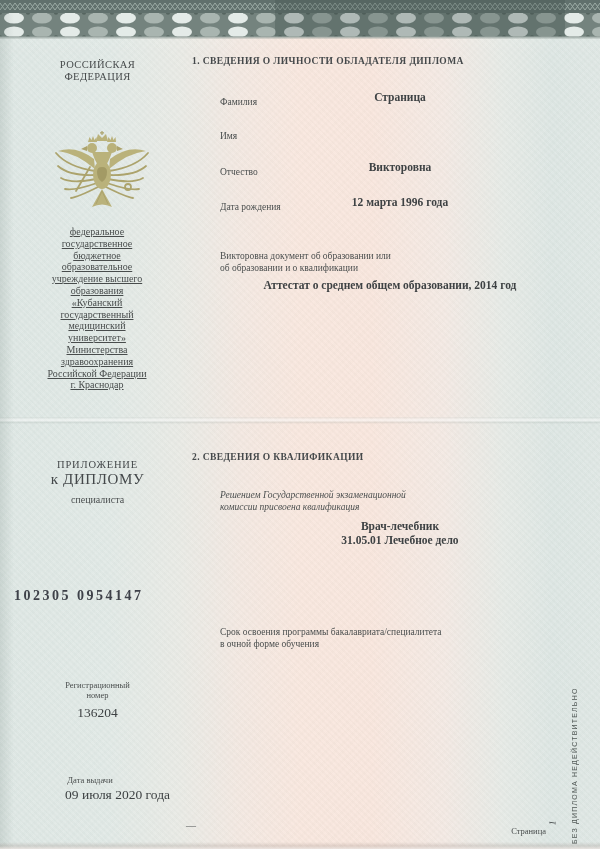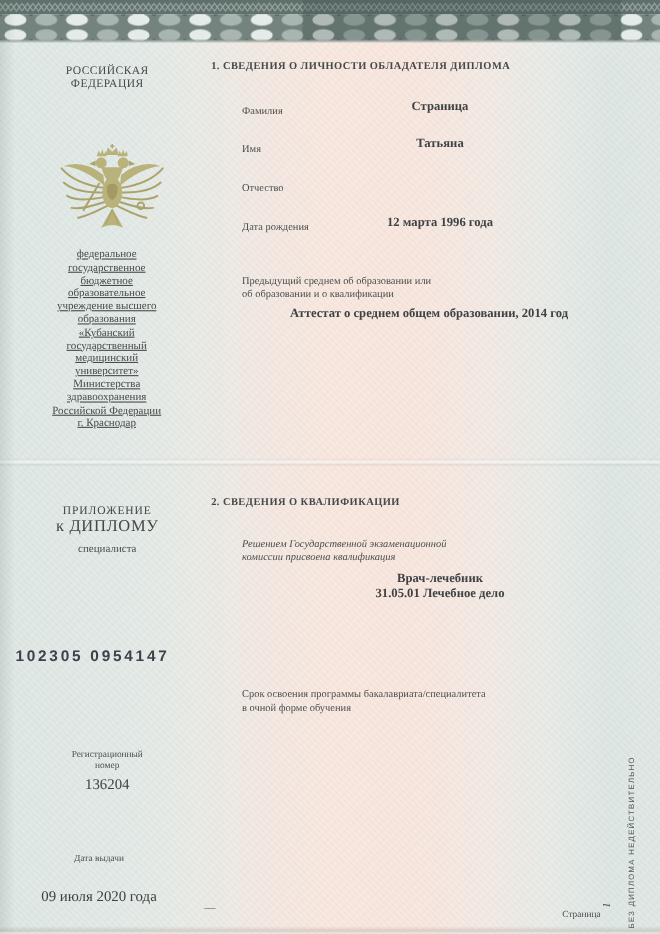--- a/index.html
+++ b/index.html
@@ -45,30 +45,30 @@
   }
   .institution{
     left:13px; top:226px; width:168px; text-align:center;
     font-size:10px; line-height:11.8px; white-space:pre-line; color:#484c4c;text-decoration:underline;
   }
   .title1{left:30px; top:459px; width:135px; text-align:center; font-size:10.5px; letter-spacing:.8px; color:#44484a;}
   .title2{left:20px; top:471px; width:155px; text-align:center; font-size:15px; letter-spacing:.6px; color:#44484a;}
   .title3{left:30px; top:494px; width:135px; text-align:center; font-size:10px; color:#4a4e4f;}
   .serial{
     left:14px; top:588px; width:200px;
-    font-family:Liberation Sans, sans-serif; font-size:14px; letter-spacing:2.5px;
+    font-family:Liberation Serif, serif; font-size:14px; letter-spacing:2.5px;
     color:#3e4149; font-weight:bold;
   }
   .reg-label{
     left:30px; top:680px; width:135px; text-align:center;
     font-size:8.5px; line-height:10px; white-space:pre-line; color:#4a4e4e;
   }
   .reg-value{left:30px; top:705px; width:135px; text-align:center; font-size:13.5px; color:#3e4244;}
   .issue-label{left:25px; top:775px; width:130px; text-align:center; font-size:8.5px; color:#4a4e4e;}
-  .issue-value{left:10px; top:787px; width:160px; text-align:center; font-size:13.5px; color:#3c4042;margin-top:20px;}
+  .issue-value{left:10px; top:787px; width:160px; text-align:right; font-size:13.5px; color:#3c4042;}
   .sec-heading{
     left:192px; width:360px; font-size:9.5px; font-weight:bold;
     letter-spacing:.4px; color:#45494b;
   }
   .lbl{left:196px; font-size:9.5px; line-height:12px; color:#4a4e4e; white-space:pre-line;margin-left:24px;}
   .val{font-size:11.5px; font-weight:bold; color:#3e4244; text-align:center; line-height:14px; white-space:pre-line;}
   .edge-vertical{
     left:571px; top:686px; height:158px;
     writing-mode:vertical-rl; transform:rotate(180deg);
     font-size:7px; letter-spacing:1.2px; color:#515856;
@@ -172,28 +172,28 @@
 
   <div class="abs issue-label">Дата выдачи</div>
   <div class="abs issue-value">09 июля 2020 года</div>
 
   <div class="abs sec-heading" style="top:56px;">1. СВЕДЕНИЯ О ЛИЧНОСТИ ОБЛАДАТЕЛЯ ДИПЛОМА</div>
 
   <div class="abs lbl" style="top:96px;">Фамилия</div>
   <div class="abs val" style="left:280px; top:90px;  width:240px;">Страница</div>
 
   <div class="abs lbl" style="top:130px;">Имя</div>
-  <div class="abs val" style="left:280px; top:124px; width:240px;">Татьяна</div>
 
   <div class="abs lbl" style="top:166px;">Отчество</div>
+  <div class="abs val" style="left:280px; top:160px; width:240px;">Викторовна</div>
 
   <div class="abs lbl" style="top:201px;">Дата рождения</div>
   <div class="abs val" style="left:280px; top:195px; width:240px;">12 марта 1996 года</div>
 
-  <div class="abs lbl" style="top:250px;">Предыдущий среднем об образовании или
+  <div class="abs lbl" style="top:250px;">Викторовна документ об образовании или
 об образовании и о квалификации</div>
   <div class="abs val" style="left:235px; top:278px; width:310px;">Аттестат о среднем общем образовании, 2014 год</div>
 
   <div class="abs sec-heading" style="top:452px;">2. СВЕДЕНИЯ О КВАЛИФИКАЦИИ</div>
 
   <div class="abs lbl" style="top:489px;font-style:italic;">Решением Государственной экзаменационной
 комиссии присвоена квалификация</div>
   <div class="abs val" style="left:280px; top:519px; width:240px;">Врач-лечебник
 31.05.01 Лечебное дело</div>
 

